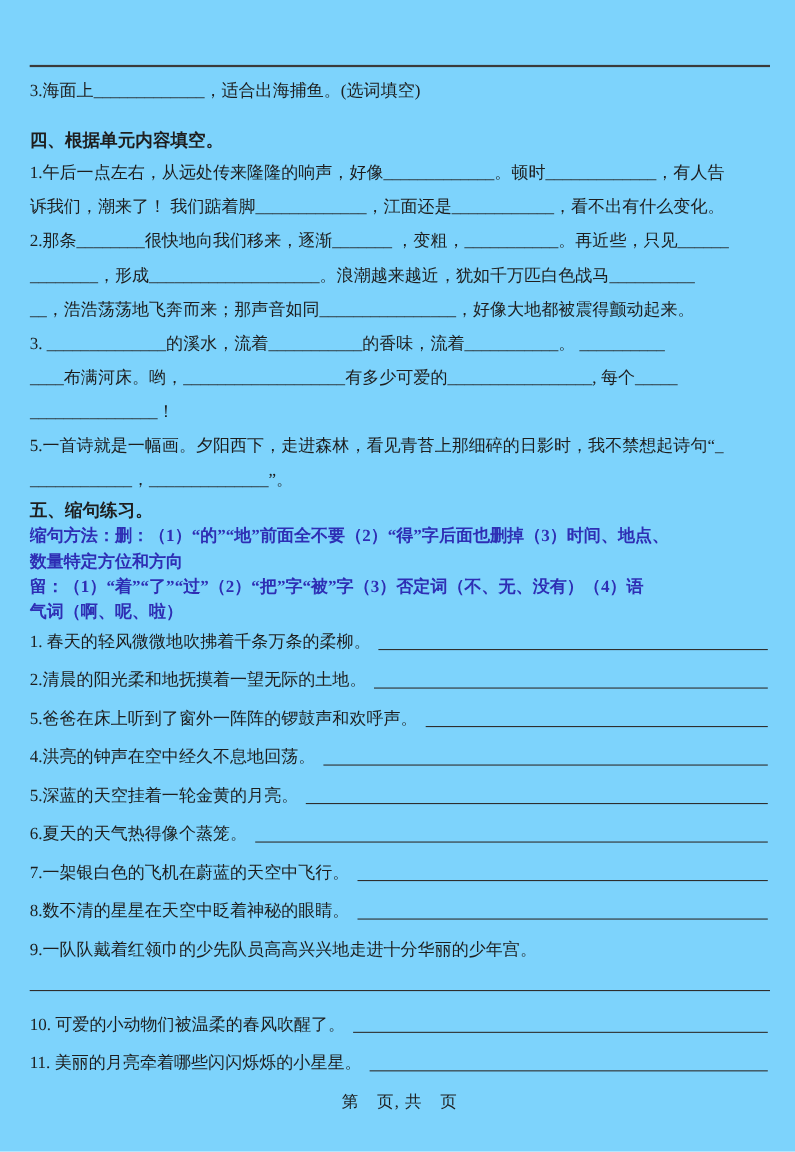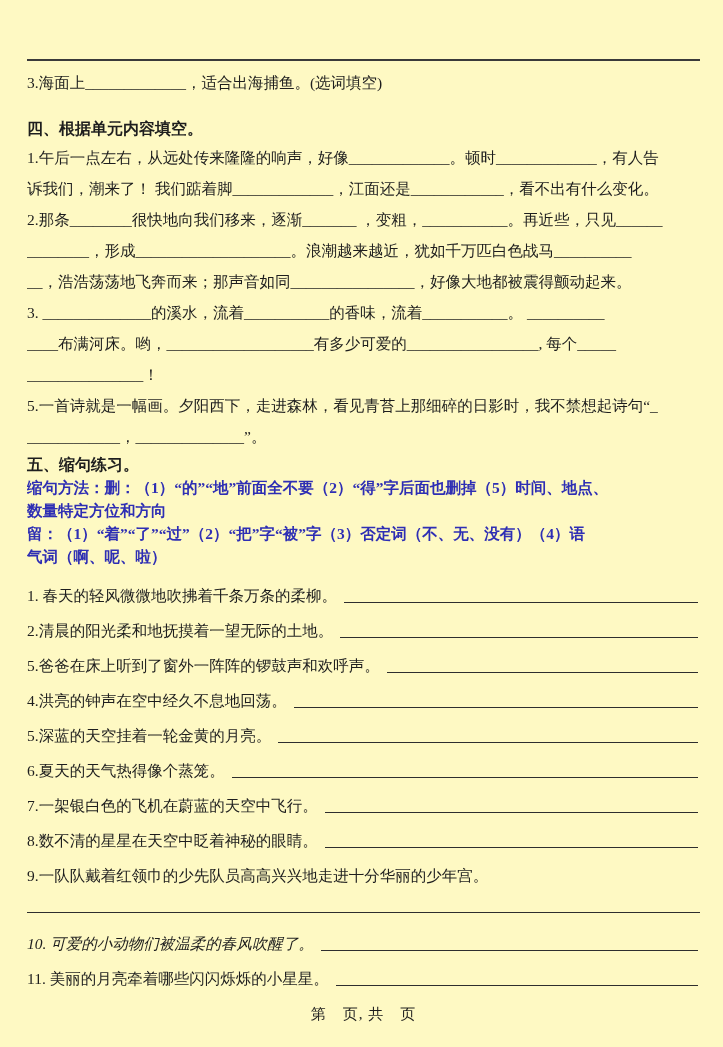--- a/index.html
+++ b/index.html
@@ -2,21 +2,21 @@
 <html><head>
 <meta charset="utf-8">
 <style>
   html, body { margin: 0; padding: 0; background: #ffffff; }
   .page {
     position: relative;
     width: 723px;
     height: 1047px;
     box-sizing: border-box;
     padding: 0 23px 0 27px;
-    background: #fef9c3;
+    background: #7dd3fc;
     color: #1e1e1e;
     font-family: "Liberation Serif", "DejaVu Serif", serif;
     font-size: 15.5px;
     overflow: hidden;
   }
   .top-rule {
     border: none;
     border-top: 2.4px solid #3a3a3a;
     margin: 59px 0 0 0;
   }
@@ -39,21 +39,21 @@
     overflow: hidden;
   }
   .h5 { margin-top: 2px; line-height: 22px; }
   .method-line {
     color: #2e2eb4;
     font-weight: 700;
     line-height: 23px;
     white-space: nowrap;
     overflow: hidden;
   }
-  .s5-list { margin-top: 18px; text-align: center; }
+  .s5-list { margin-top: 6px; text-align: center; }
   .s5-item {
     display: flex;
     align-items: stretch;
     line-height: 20px;
     margin-bottom: 15px;
     white-space: nowrap;
   }
   .s5-item.no-fill { margin-bottom: 0; }
   .s5-text { flex: 0 0 auto; }
   .fill {
@@ -61,21 +61,21 @@
     border-bottom: 1.6px solid #2e2e2e;
     margin: 0 2px 3px 7px;
     min-width: 30px;
   }
   .standalone-underline {
     margin-top: 26px;
     border: none;
     border-top: 1.8px solid #2e2e2e;
     width: 100%;
   }
-  .item-10 { margin-top: 21px; font-style: italic; }
+  .item-10 { margin-top: 21px; }
   .footer {
     text-align: center;
     line-height: 20px;
     margin-top: 3px;
     font-size: 15px;
     letter-spacing: 1px;
   }
 </style>
 </head>
 <body>
@@ -99,21 +99,21 @@
     <div class="s4-line">3. ______________的溪水，流着___________的香味，流着___________。 __________</div>
     <div class="s4-line">____布满河床。哟，___________________有多少可爱的_________________, 每个_____</div>
     <div class="s4-line">_______________！</div>
     <div class="s4-line">5.一首诗就是一幅画。夕阳西下，走进森林，看见青苔上那细碎的日影时，我不禁想起诗句“_</div>
     <div class="s4-line">____________，______________”。</div>
   </div>
 
   <div class="section-heading h5">五、缩句练习。</div>
 
   <div>
-    <div class="method-line">缩句方法：删：（1）“的”“地”前面全不要（2）“得”字后面也删掉（5）时间、地点、</div>
+    <div class="method-line">缩句方法：删：（1）“的”“地”前面全不要（2）“得”字后面也删掉（3）时间、地点、</div>
     <div class="method-line">数量特定方位和方向</div>
     <div class="method-line">留：（1）“着”“了”“过”（2）“把”字“被”字（3）否定词（不、无、没有）（4）语</div>
     <div class="method-line">气词（啊、呢、啦）</div>
   </div>
 
   <div class="s5-list">
     <div class="s5-item">
       <span class="s5-text">1. 春天的轻风微微地吹拂着千条万条的柔柳。</span>
       <span class="fill"></span>
     </div>

